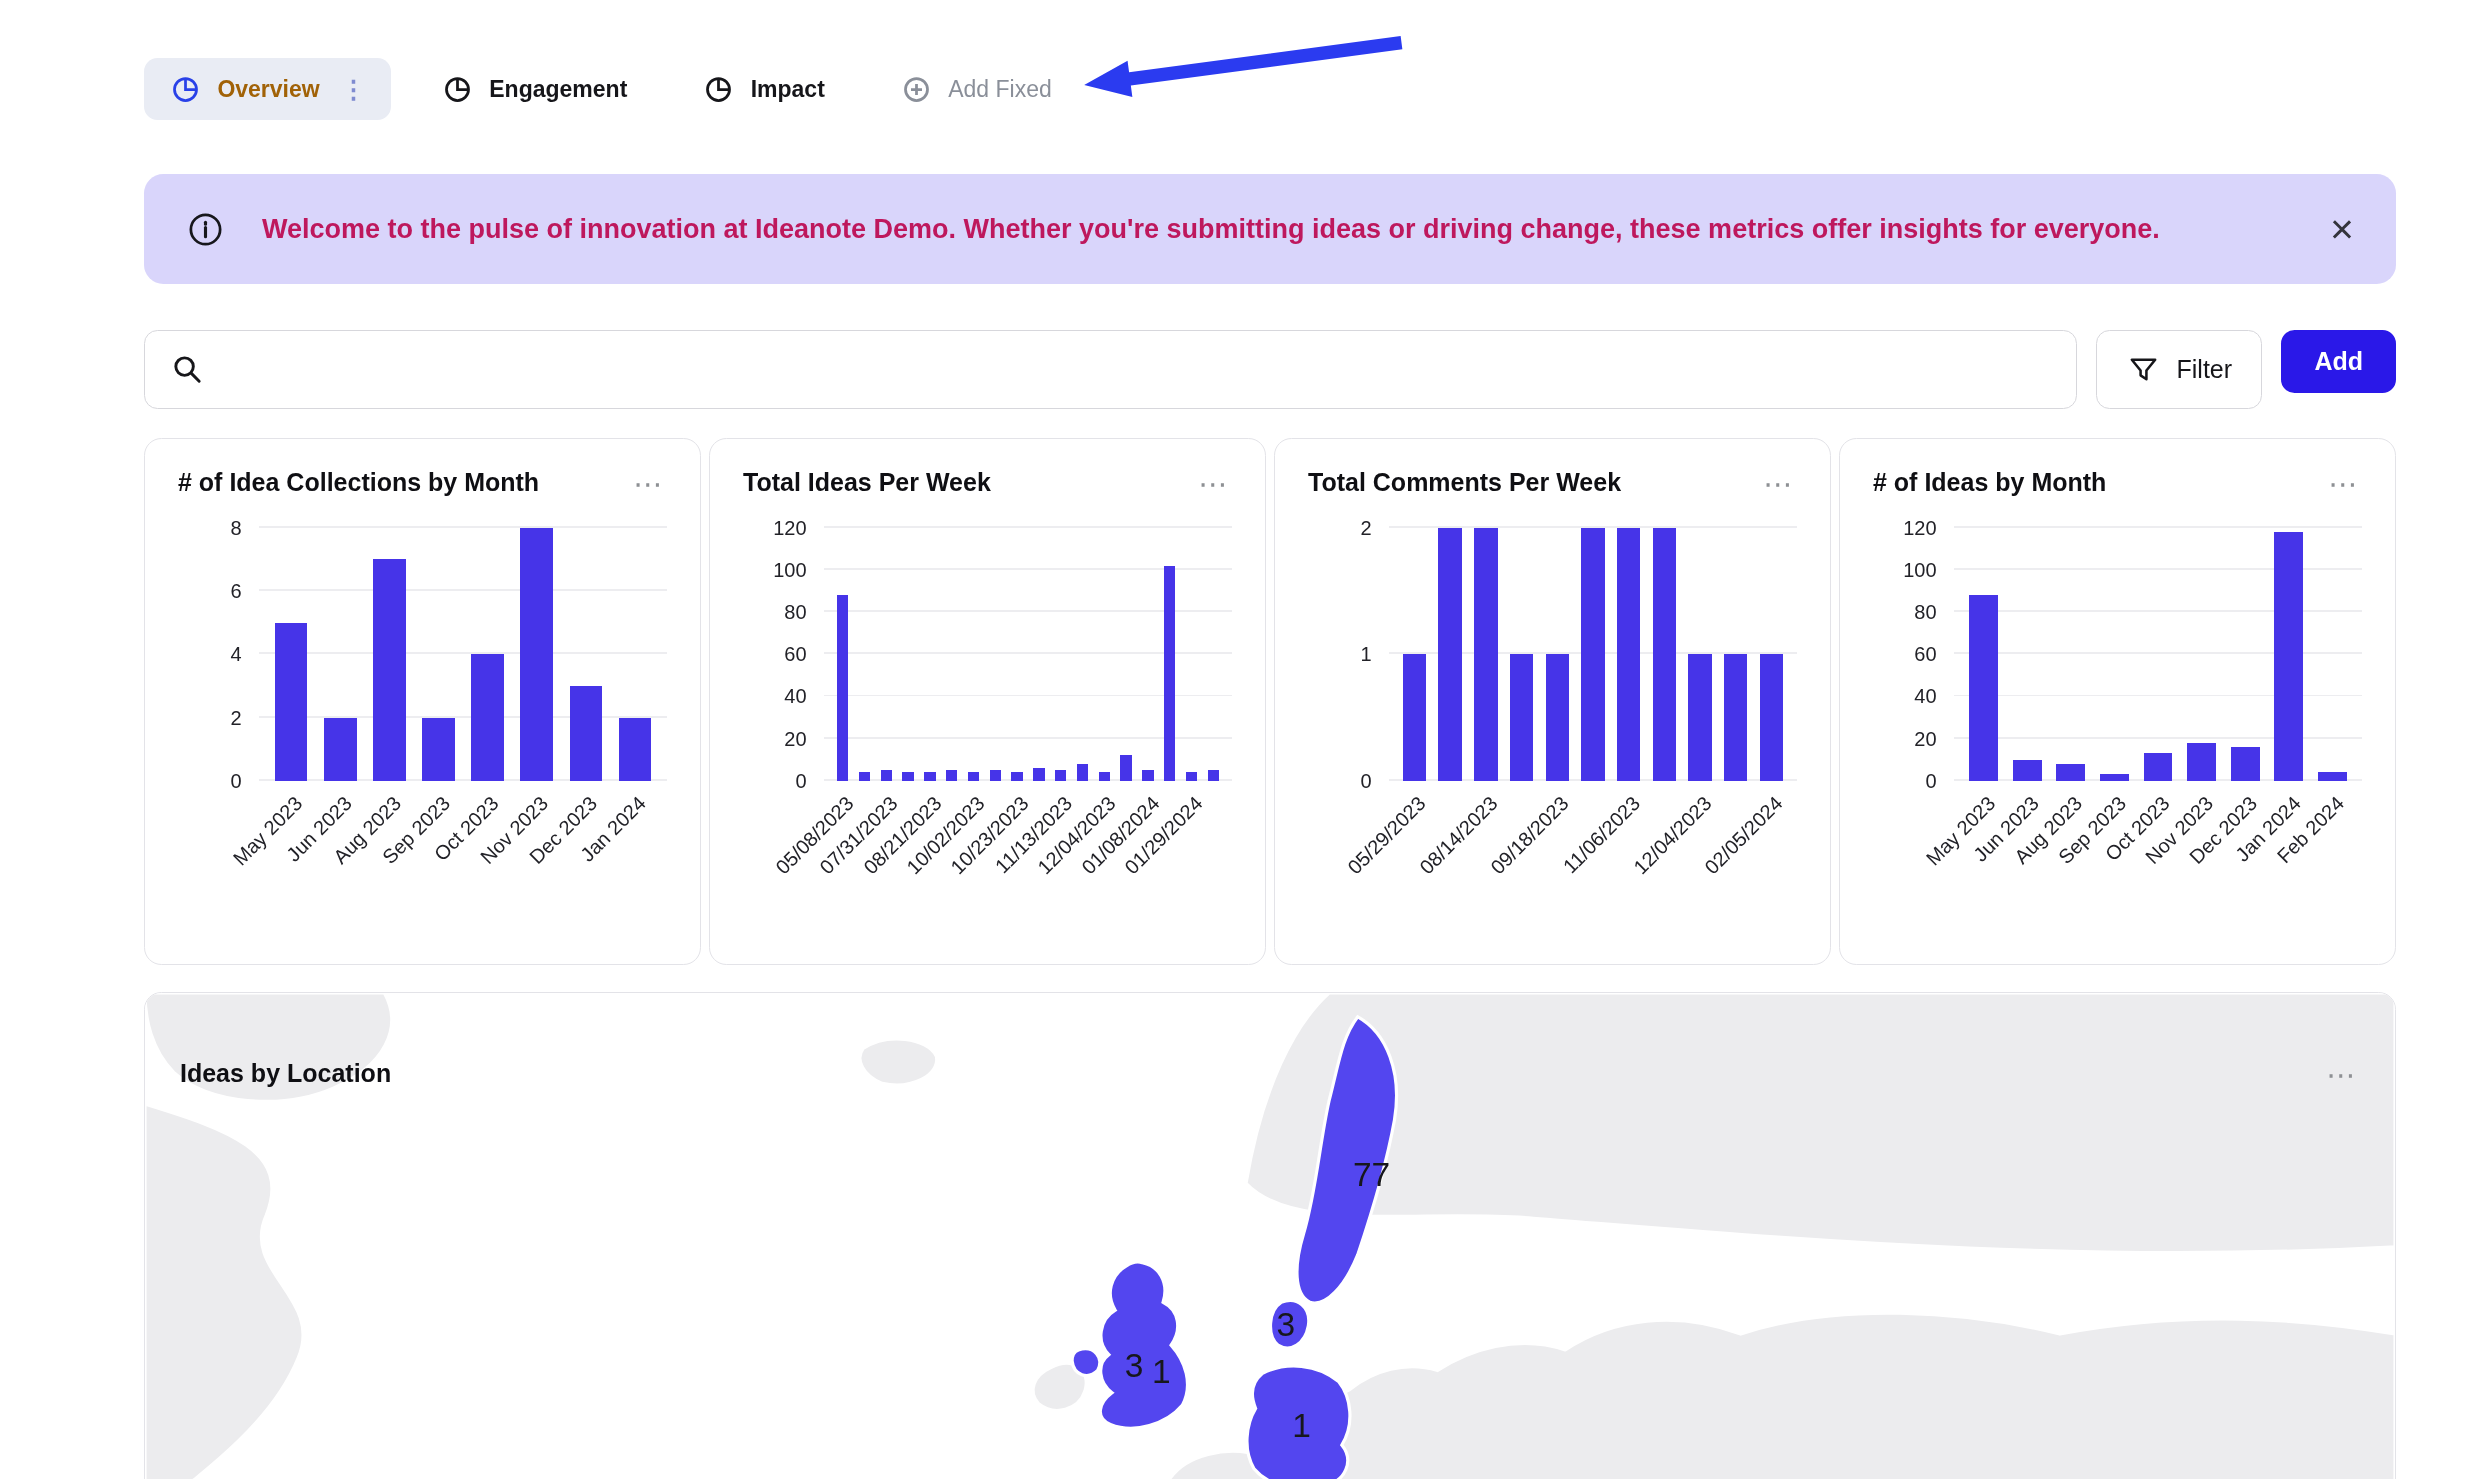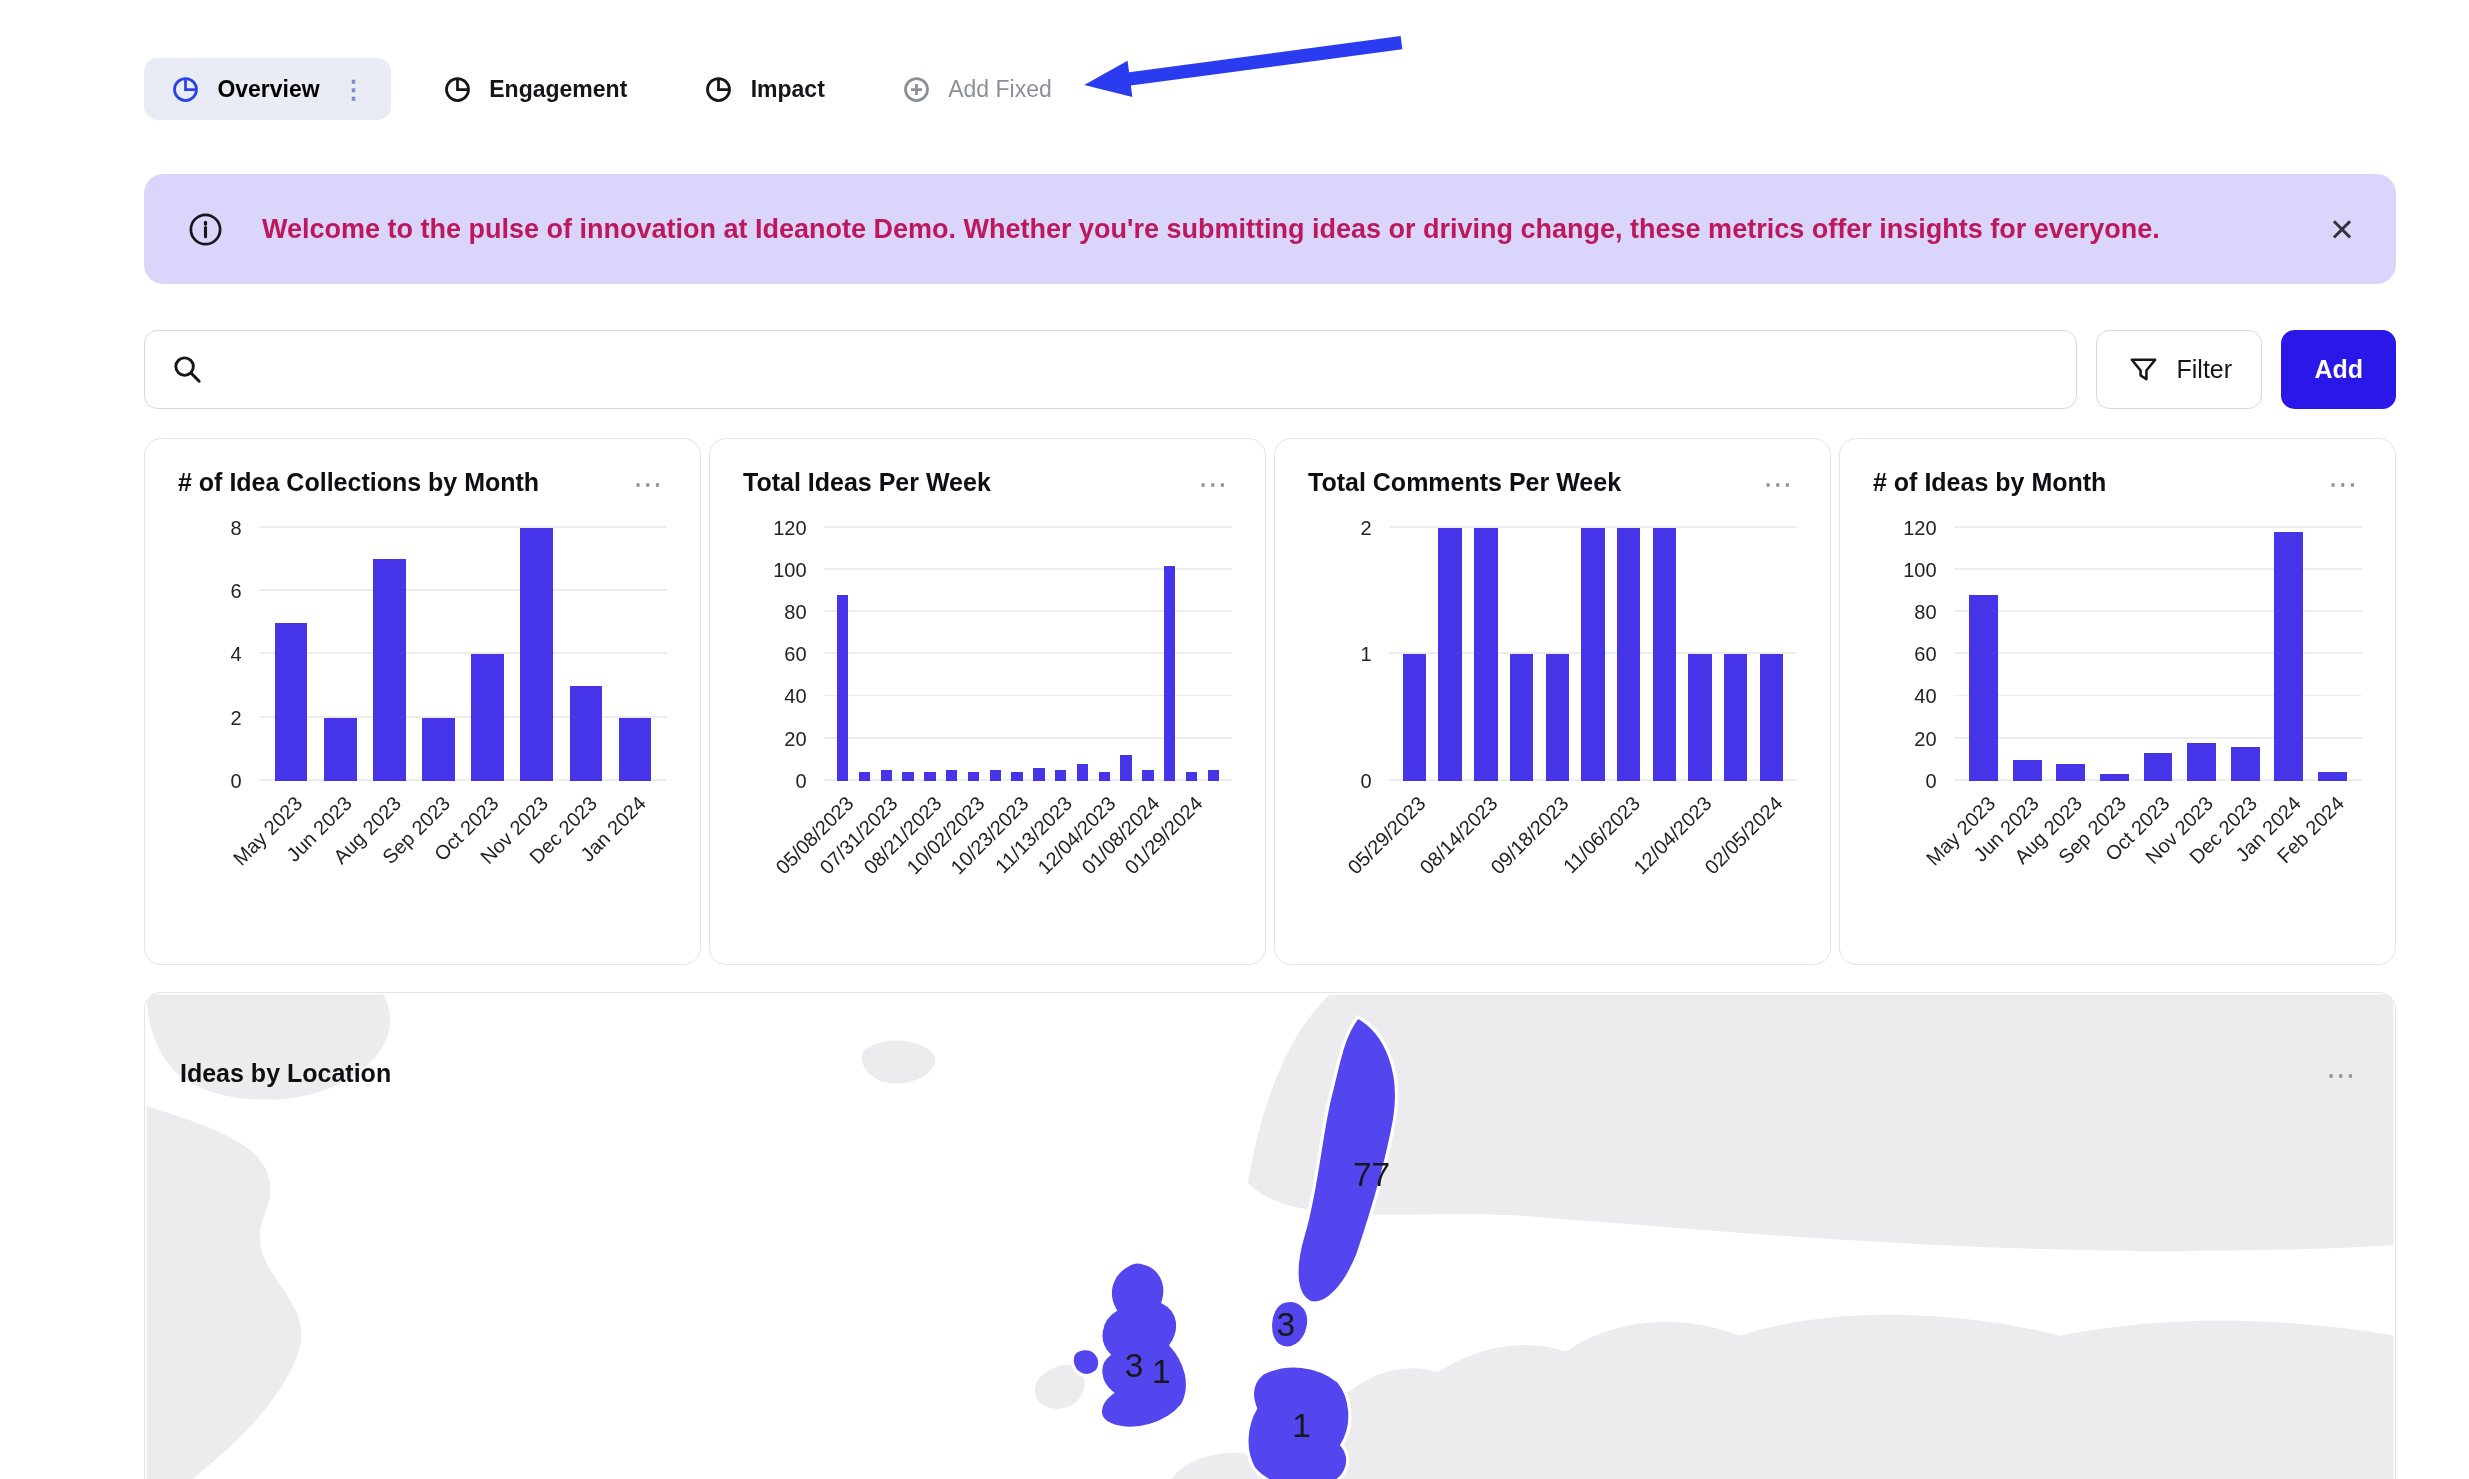--- a/index.html
+++ b/index.html
@@ -15,21 +15,21 @@
   html,body{width:2470px;height:1479px;background:#fff;overflow:hidden;
     font-family:"Liberation Sans", sans-serif;color:var(--ink);}
   .page{position:relative;width:2470px;height:1479px;padding:58px 74px 0 144px;}
 
   
   .tabs{display:flex;align-items:center;gap:25px;margin-bottom:54px;}
   .tab{display:flex;align-items:center;gap:15.4px;font-size:23px;font-weight:700;
     padding:0 25px;height:62px;border-radius:13.5px;cursor:pointer;background:transparent;}
   .tab svg{display:block;}
   .tab.active{background:#e9ecf4;color:var(--accent);}
-  .tab.active .tab-label{color:#000000;text-align:center;}
+  .tab.active .tab-label{color:#a16207;text-align:center;}
   .tab .tab-label{color:var(--ink);}
   .tab.ghost .tab-label{color:var(--muted);font-weight:500;}
   .kebab{font-size:25px;color:#7f8bd0;margin-left:5.8px;line-height:1;}
 
   
   .annot-arrow{position:absolute;left:1070px;top:35px;width:338px;height:75px;pointer-events:none;}
 
   
   .banner{display:flex;align-items:center;gap:37px;background:var(--banner-bg);
     border-radius:19.3px;height:110px;padding:0 42px;margin-bottom:46px;}
@@ -39,21 +39,21 @@
   
   .toolbar{display:flex;align-items:stretch;gap:19.3px;margin-bottom:29px;}
   .search{flex:1;display:flex;align-items:center;height:79px;border:1.9px solid #d7d7dc;
     border-radius:13.5px;background:#fff;padding:0 25px;gap:17.4px;}
   .search input{border:none;outline:none;font-size:25px;flex:1;background:transparent;
     font-family:"Liberation Sans",sans-serif;}
   .tbtn{display:flex;align-items:center;gap:15.4px;height:79px;padding:0 29px;
     border:1.9px solid #d7d7dc;border-radius:13.5px;background:#fff;font-size:25px;
     font-weight:500;color:var(--ink);cursor:pointer;white-space:nowrap;}
   .tbtn svg{display:block;}
-  .btn-add{height:79px;padding:0 33px;border:none;border-radius:13.5px;background:var(--accent);
+  .btn-add{height:63px;padding:0 33px;border:none;border-radius:13.5px;background:var(--accent);
     color:#fff;font-size:25px;font-weight:700;cursor:pointer;}
 
   
   .cards{display:grid;grid-template-columns:repeat(4,1fr);gap:8px;margin-bottom:27px;}
   .card{background:#fff;border:1.9px solid var(--border);border-radius:17.4px;height:527px;
     padding:29px 33px 15.4px;overflow:hidden;}
   .card-head{display:flex;align-items:flex-start;justify-content:space-between;}
   .card-title{font-size:25px;font-weight:700;color:#0f0f13;}
   .more{font-size:29px;color:#8e9094;letter-spacing:2.9px;line-height:0.6;cursor:pointer;padding:7.7px 1.9px;}
 

